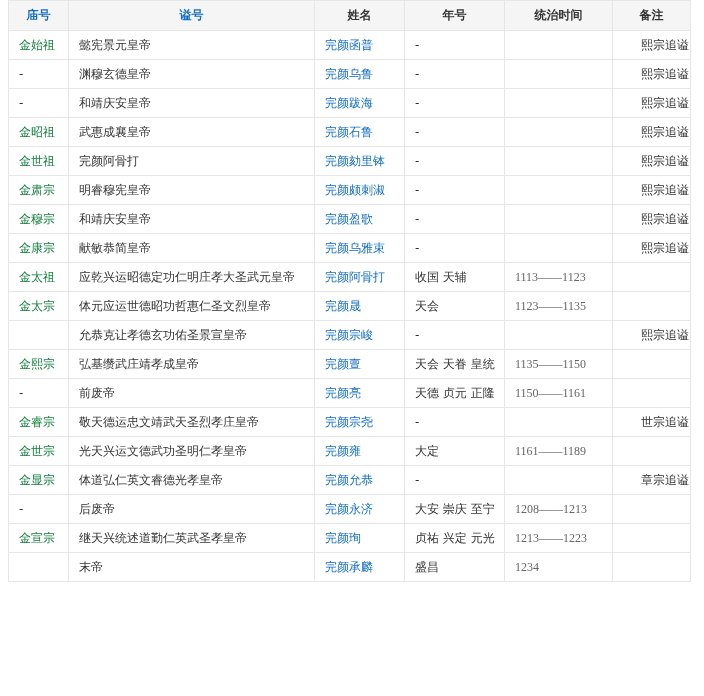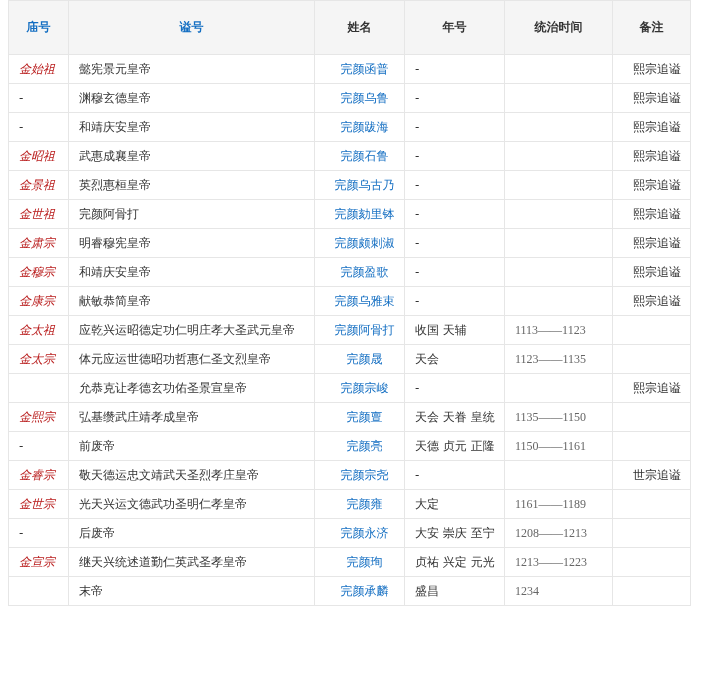--- a/index.html
+++ b/index.html
@@ -1,25 +1,25 @@
 <!DOCTYPE html>
 <html><head>
 <meta charset="utf-8">
 <style>
   html, body { margin:0; padding:0; background:#ffffff; }
   body { width:704px; height:696px; overflow:hidden; font-family:"DejaVu Sans","Liberation Sans",sans-serif; font-size:12px; color:#333; }
   table { border-collapse:collapse; position:absolute; left:8px; top:0; width:682px; table-layout:fixed; }
   th, td { border:1px solid #e6e6e6; height:28px; padding:0 0 0 10px; text-align:left; white-space:nowrap; overflow:hidden; }
-  th { background:#f5f5f5; font-weight:bold; text-align:center; padding:13px; height:27px; color:#333; }
+  th { background:#f5f5f5; font-weight:bold; text-align:center; padding:1px; height:27px; color:#333; }
   th.h-miao { color:#136ec2; }
   th.h-shi { color:#136ec2; }
-  td.blue, td .blue { color:#136ec2;text-align:center; }
-  td.miao { color:#b91c1c;font-style:italic; }
+  td.blue, td .blue { color:#136ec2; }
+  td.miao { color:#15803d; }
   td.reign { color:#666; font-family:Liberation Serif, serif; }
-  td.note { padding-left:20px; }
+  td.note { padding-left:28px; }
 </style>
 </head>
 <body>
 
 <table>
   <colgroup>
     <col style="width:60px">
       <col style="width:246px">
       <col style="width:90px">
       <col style="width:100px">
@@ -58,28 +58,20 @@
         <td>和靖庆安皇帝</td>
         <td class="blue">完颜跋海</td>
         <td>-</td>
         <td class="reign"></td>
         <td class="note">熙宗追谥</td>
       </tr>
       <tr>
         <td class="miao">金昭祖</td>
         <td>武惠成襄皇帝</td>
         <td class="blue">完颜石鲁</td>
-        <td>-</td>
-        <td class="reign"></td>
-        <td class="note">熙宗追谥</td>
-      </tr>
-      <tr>
-        <td class="miao">金景祖</td>
-        <td>英烈惠桓皇帝</td>
-        <td class="blue">完颜乌古乃</td>
         <td>-</td>
         <td class="reign"></td>
         <td class="note">熙宗追谥</td>
       </tr>
       <tr>
         <td class="miao">金世祖</td>
         <td>完颜阿骨打</td>
         <td class="blue">完颜劾里钵</td>
         <td>-</td>
         <td class="reign"></td>
@@ -159,20 +151,28 @@
       </tr>
       <tr>
         <td class="miao">金世宗</td>
         <td>光天兴运文德武功圣明仁孝皇帝</td>
         <td class="blue">完颜雍</td>
         <td>大定</td>
         <td class="reign">1161——1189</td>
         <td class="note"></td>
       </tr>
       <tr>
+        <td class="miao">金显宗</td>
+        <td>体道弘仁英文睿德光孝皇帝</td>
+        <td class="blue">完颜允恭</td>
+        <td>-</td>
+        <td class="reign"></td>
+        <td class="note">章宗追谥</td>
+      </tr>
+      <tr>
         <td>-</td>
         <td>后废帝</td>
         <td class="blue">完颜永济</td>
         <td>大安 崇庆 至宁</td>
         <td class="reign">1208——1213</td>
         <td class="note"></td>
       </tr>
       <tr>
         <td class="miao">金宣宗</td>
         <td>继天兴统述道勤仁英武圣孝皇帝</td>

